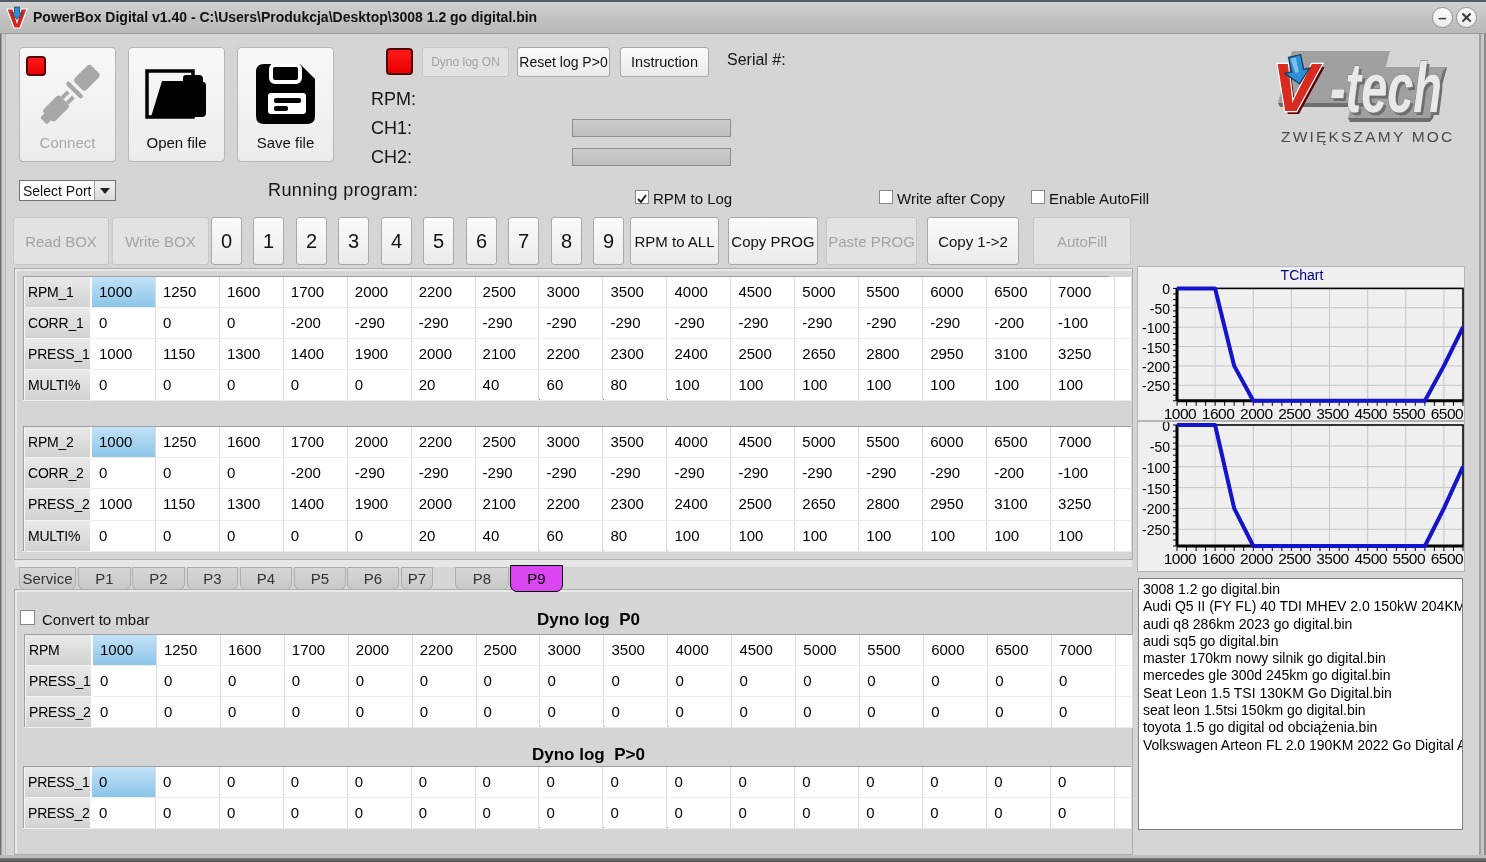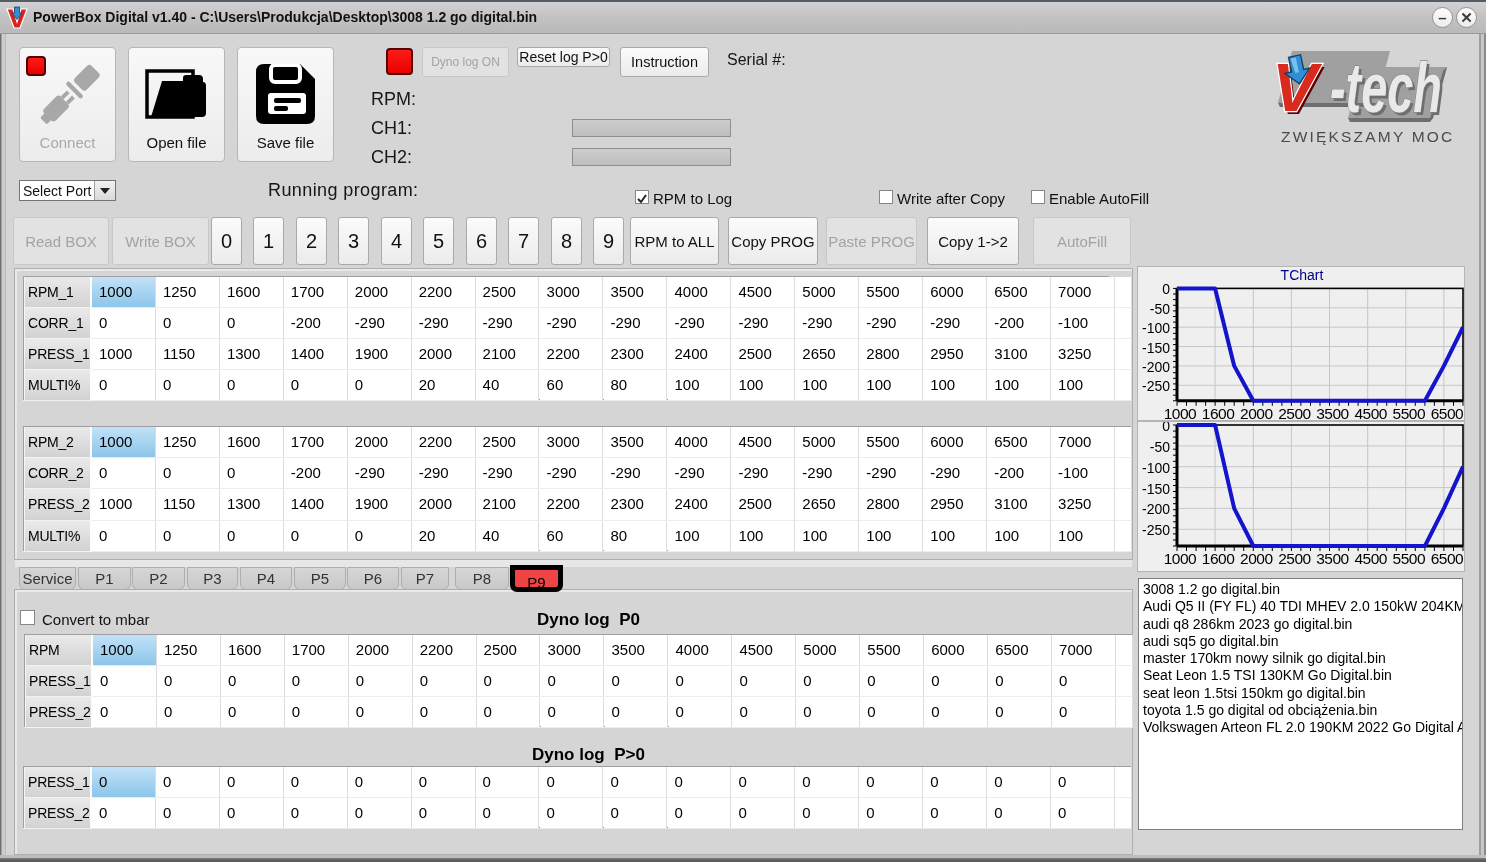--- a/index.html
+++ b/index.html
@@ -20,21 +20,21 @@
 .combo{position:absolute;left:19px;top:180px;width:97px;height:21px;background:#fff;border:1px solid #747474}
 .combo .t{position:absolute;left:3px;top:2px;font-size:14px;color:#111}
 .combo .dd{position:absolute;right:0;top:0;width:21px;height:19px;background:linear-gradient(#f2f2f2,#d9d9d9);border-left:1px solid #9e9e9e}
 .combo .dd:after{content:"";position:absolute;left:5px;top:7px;border:5px solid transparent;border-top:6px solid #222}
 .panel{position:absolute;border:1px solid #aeaeae}
 .tbl{position:absolute;background:#fff;border:1px solid #9f9f9f;box-shadow:0 1px 0 #efefef}
 .hcell{position:absolute;background:linear-gradient(#eaeaea,#d2d2d2);border-right:2px solid #fdfdfd;border-bottom:1px solid #f2f2f2;font-size:14px;color:#000;line-height:30px;padding-left:4px;letter-spacing:-0.2px;box-shadow:inset 1px 0 0 #f5f5f5;white-space:nowrap;overflow:hidden}
 .dcell{position:absolute;background:#fff;border-right:1px solid #dcdcdc;border-bottom:1px solid #ececec;font-size:15px;color:#000;line-height:30px;padding-left:7px}
 .bluecell{background:linear-gradient(#c2e2f7,#8cc5ea)}
 .tab{position:absolute;top:567px;height:23px;background:linear-gradient(#d6d6d6,#c8c8c8);border:1px solid #aeaeae;border-radius:0 0 6px 6px;font-size:15px;color:#333;text-align:center;line-height:21px}
-.tabactive{position:absolute;top:565px;height:27px;background:#ef4444;border:5px solid #000000;border-radius:0 0 7px 7px;font-size:15px;color:#000;text-align:center;line-height:26px;z-index:5}
+.tabactive{position:absolute;top:565px;height:27px;background:#d946ef;border:1px solid #000000;border-radius:0 0 7px 7px;font-size:15px;color:#000;text-align:center;line-height:26px;z-index:5}
 .chartpanel{position:absolute;background:#efefef;border:1px solid #b5b5b5;overflow:hidden}
 .filelist{position:absolute;left:1138px;top:578px;width:325px;height:252px;background:#fff;border:1px solid #7e7e7e;overflow:hidden}
 .filelist div{font-size:14px;color:#000;line-height:17.3px;white-space:nowrap;padding-left:4px}
 .dynohdr{position:absolute;font-size:17px;font-weight:bold;color:#000}
 </style></head><body>
 
 <div class="topstrip"></div>
 <div class="titlebar"></div>
 <div class="abs" style="left:0;top:34px;width:6px;height:828px;background:linear-gradient(90deg,#6f6f6f 0,#6f6f6f 1px,#a2a2a2 1px,#a2a2a2 2px,#cdcdcd 2px,#cdcdcd 5px,#bcbcbc 5px)"></div>
 <div class="abs" style="left:1479px;top:34px;width:7px;height:828px;background:linear-gradient(90deg,#9f9f9f 0,#9f9f9f 2px,#c7c7c7 2px,#c7c7c7 5px,#8a8a8a 5px)"></div>
@@ -73,21 +73,21 @@
   </div>
 <svg class="abs" style="left:256px;top:64px" width="60" height="62" viewBox="0 0 60 62">
 <path d="M8 0 L44 0 L59 15 L59 52 Q59 60 51 60 L8 60 Q0 60 0 52 L0 8 Q0 0 8 0 Z" fill="#000"></path>
 <rect x="15" y="1" width="29" height="17" rx="4" fill="none" stroke="#fff" stroke-width="4"></rect>
 <rect x="12" y="29" width="38" height="21" rx="3" fill="#fff"></rect>
 <rect x="18" y="34" width="27" height="5" rx="2" fill="#000"></rect>
 <rect x="18" y="42" width="14" height="5" rx="2" fill="#000"></rect>
 </svg>
 <div class="redsq" style="left:386px;top:48px;width:27px;height:27px"></div>
 <div class="btn dis" style="left:422px;top:47px;width:87px;height:30px;font-size:12px">Dyno log ON</div>
-<div class="btn" style="left:517px;top:47px;width:93px;height:20px;font-size:14px">Reset log P&gt;0</div>
+<div class="btn" style="left:517px;top:47px;width:93px;height:30px;font-size:14px">Reset log P&gt;0</div>
 <div class="btn" style="left:620px;top:47px;width:89px;height:30px;font-size:14.5px">Instruction</div>
 <div class="lbl" style="left:727px;top:51px;font-size:16px">Serial #:</div>
 <div class="lbl" style="left:371px;top:89px">RPM:</div>
 <div class="lbl" style="left:371px;top:118px">CH1:</div>
 <div class="lbl" style="left:371px;top:147px">CH2:</div>
 <div class="pbar" style="left:572px;top:119px"></div>
 <div class="pbar" style="left:572px;top:148px"></div>
 <div class="lbl" style="left:268px;top:180px;letter-spacing:0.4px">Running program:</div>
 <div class="cb" style="left:635px;top:190px"><svg width="12" height="12" viewBox="0 0 12 12">
       <path d="M2 6 L5 9 L10 2" fill="none" stroke="#222" stroke-width="2"></path>
@@ -268,21 +268,21 @@
 <div class="dcell" style="left:1091.0px;top:93.3px;width:16.5px;height:31.1px"></div>
 </div>
 <div class="panel" style="left:14px;top:589px;width:1119px;height:266px;background:#d5d5d5;box-shadow:inset 2px 2px 0 #e9e9e9"></div>
 <div class="tab" style="left:19px;width:57px">Service</div>
 <div class="tab" style="left:78px;width:53px">P1</div>
 <div class="tab" style="left:132px;width:53px">P2</div>
 <div class="tab" style="left:187px;width:51px">P3</div>
 <div class="tab" style="left:240px;width:52px">P4</div>
 <div class="tab" style="left:294px;width:52px">P5</div>
 <div class="tab" style="left:347px;width:52px">P6</div>
-<div class="tab" style="left:401px;width:48px">P7</div>
+<div class="tab" style="left:401px;width:32px">P7</div>
 <div class="tab" style="left:455px;width:54px">P8</div>
 <div class="abs" style="left:15px;top:560px;width:1117px;height:7px;background:#e7e7e7"></div>
 <div class="tabactive" style="left:510px;width:53px">P9</div>
 <div class="cb" style="left:20px;top:610px;width:15px;height:15px"></div>
 <div class="cblbl" style="left:42px;top:611px">Convert to mbar</div>
 <div class="dynohdr" style="left:537px;top:610px">Dyno log&nbsp;&nbsp;P0</div>
 <div class="tbl" style="left:24px;top:633.5px;width:1107.5px;height:93.3px">
 <div class="hcell" style="left:0;top:0.0px;width:68.0px;height:31.1px">RPM</div>
 <div class="dcell bluecell" style="left:68.0px;top:0.0px;width:63.9px;height:31.1px">1000</div>
 <div class="dcell" style="left:131.9px;top:0.0px;width:63.9px;height:31.1px">1250</div>
@@ -547,20 +547,21 @@
 <text x="232.7" y="142.0" text-anchor="middle" font-size="15.5" fill="#000" letter-spacing="-0.5">4500</text>
 <text x="270.8" y="142.0" text-anchor="middle" font-size="15.5" fill="#000" letter-spacing="-0.5">5500</text>
 <text x="308.9" y="142.0" text-anchor="middle" font-size="15.5" fill="#000" letter-spacing="-0.5">6500</text>
 </svg></div>
 <div class="filelist" style="padding-top:2px">
 <div>3008 1.2 go digital.bin</div>
 <div>Audi Q5 II (FY FL) 40 TDI MHEV 2.0 150kW 204KM (</div>
 <div>audi q8 286km 2023 go digital.bin</div>
 <div>audi sq5 go digital.bin</div>
 <div>master 170km nowy silnik go digital.bin</div>
+<div>mercedes gle 300d 245km go digital.bin</div>
 <div>Seat Leon 1.5 TSI 130KM Go Digital.bin</div>
 <div>seat leon 1.5tsi 150km go digital.bin</div>
 <div>toyota 1.5 go digital od obciążenia.bin</div>
 <div>Volkswagen Arteon FL 2.0 190KM 2022 Go Digital Au</div>
 </div>
 <svg class="abs" style="left:1240px;top:50px" width="246" height="110" viewBox="0 0 246 110">
 <polygon points="52,1 150,1 136,53 38,53" fill="#a0a0a0"></polygon>
 <polygon points="122,17 207,17 193,68 108,68" fill="#a0a0a0"></polygon>
 <polygon points="38,53 136,53 133,57 40,57" fill="#6e6e6e"></polygon>
 <polygon points="108,68 193,68 190,72 110,72" fill="#6e6e6e"></polygon>

